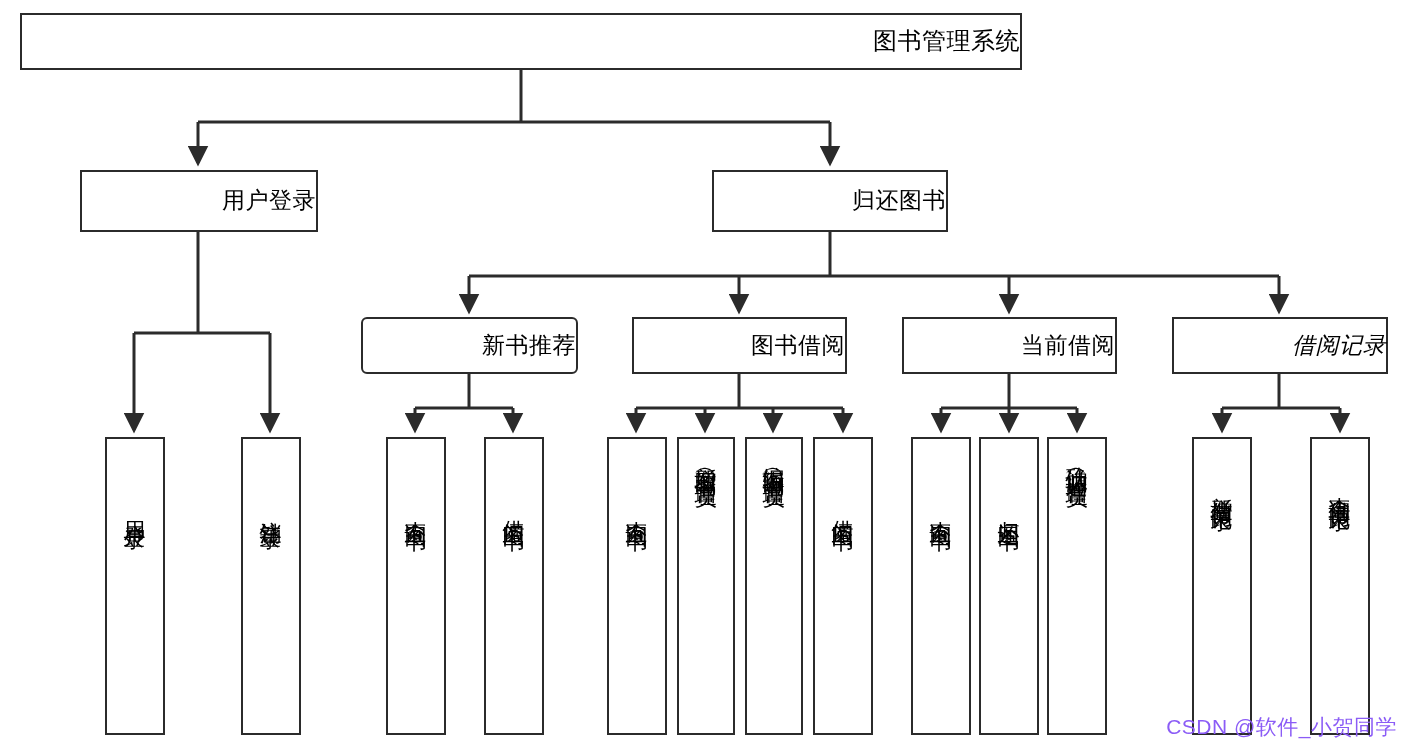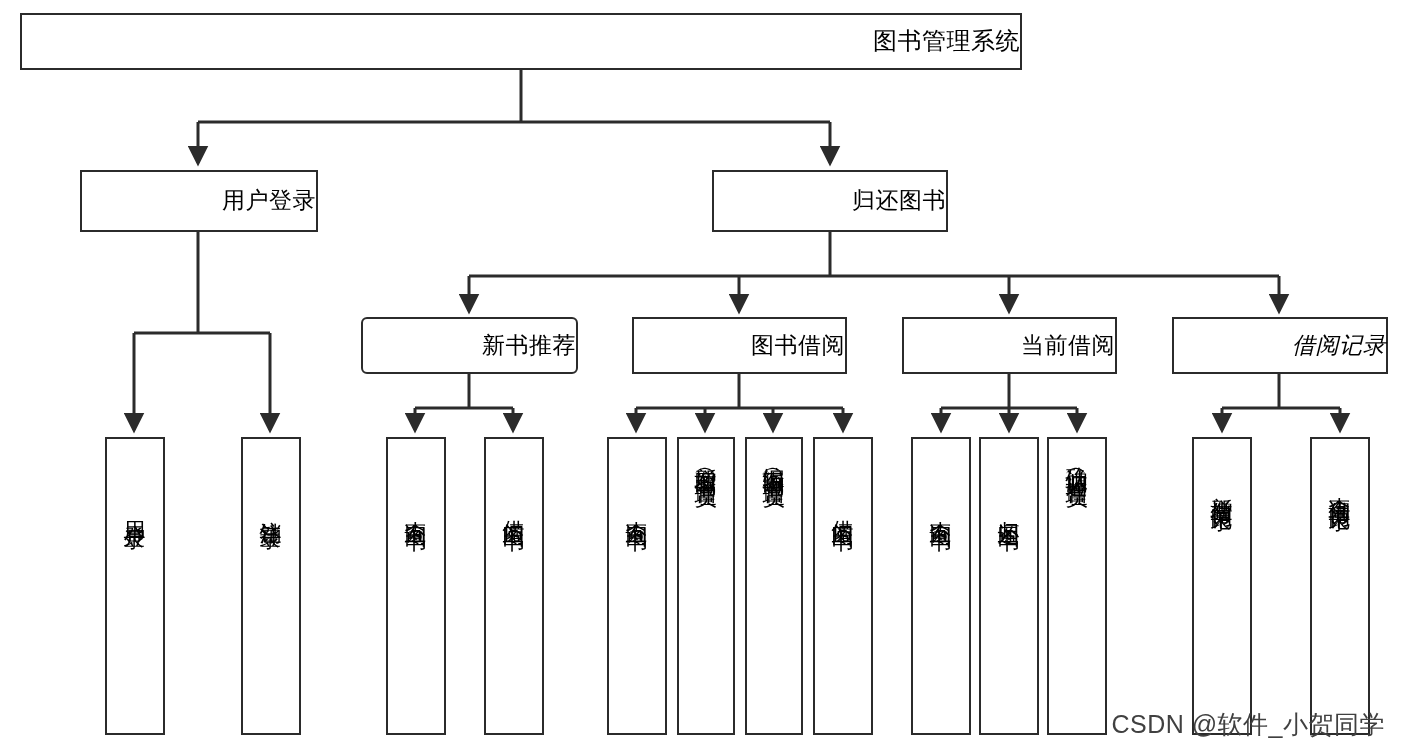--- a/index.html
+++ b/index.html
@@ -64,24 +64,24 @@
     padding-top: 60px;
   }
   .node.vertical.midlow .label {
     padding-top: 36px;
   }
   .node.vertical.high .label {
     padding-top: 6px;
   }
   .watermark {
     position: absolute;
-    right: 20px;
+    right: 8px;
     bottom: 6px;
-    font-size: 25px;
-    color: #404040;
+    font-size: 21px;
+    color: #8b5cf6;
     letter-spacing: 0.5px;
     white-space: nowrap;
     pointer-events: none;
   }
 </style>
 </head>
 <body>
 
 <div id="diagram-root">
 

